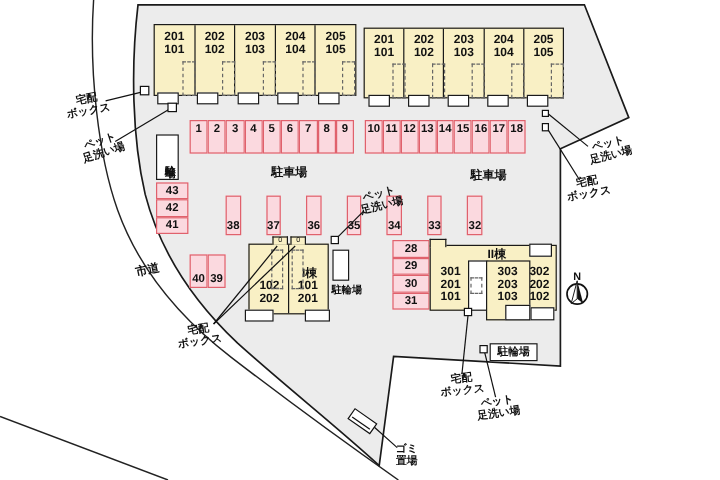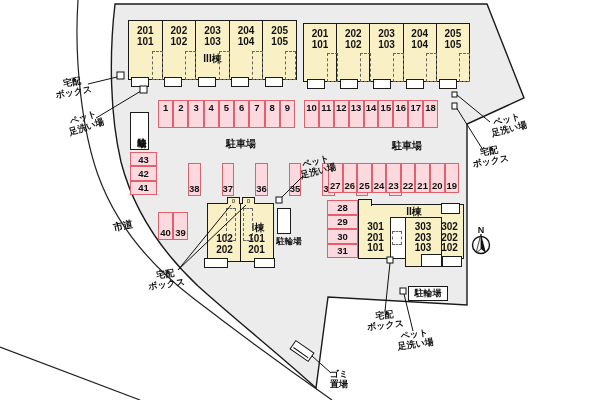--- a/index.html
+++ b/index.html
@@ -61,21 +61,20 @@
 103</div>
       </div>
     <div class="cell">
         <div class="u">204
 104</div>
       </div>
     <div class="cell">
         <div class="u">205
 105</div>
       </div>
-    <div class="bname" style="top:31px;">III棟</div>
     <div class="dash" style="left:23px;top:30px;width:9px;height:27px;"></div>
     <div class="dash" style="left:56px;top:30px;width:9px;height:27px;"></div>
     <div class="dash" style="left:90px;top:30px;width:9px;height:27px;"></div>
     <div class="dash" style="left:123px;top:30px;width:9px;height:27px;"></div>
     <div class="dash" style="left:156px;top:30px;width:9px;height:27px;"></div>
     <div class="porch" style="left:2px;top:56px;width:16px;height:8px;"></div>
     <div class="porch" style="left:35px;top:56px;width:16px;height:8px;"></div>
     <div class="porch" style="left:69px;top:56px;width:16px;height:8px;"></div>
     <div class="porch" style="left:102px;top:56px;width:16px;height:8px;"></div>
     <div class="porch" style="left:136px;top:56px;width:16px;height:8px;"></div>
@@ -137,31 +136,20 @@
     <div class="stall">18</div>
   </div>
   <div class="prow numbot" style="left:188px;top:163px;width:107px;height:33px;gap:21px;">
     <div class="stall">38</div>
     <div class="stall">37</div>
     <div class="stall">36</div>
     <div class="stall">35</div>
     <div class="stall">34</div>
     <div class="stall">33</div>
     <div class="stall">32</div>
-  </div>
-  <div class="prow numbot" style="left:328px;top:163px;width:131px;height:30px;">
-    <div class="stall">27</div>
-    <div class="stall">26</div>
-    <div class="stall">25</div>
-    <div class="stall">24</div>
-    <div class="stall">23</div>
-    <div class="stall">22</div>
-    <div class="stall">21</div>
-    <div class="stall">20</div>
-    <div class="stall">19</div>
   </div>
   <div class="prow col nummid" style="left:130px;top:152px;width:27px;height:43px;">
     <div class="stall">43</div>
     <div class="stall">42</div>
     <div class="stall">41</div>
   </div>
   <div class="prow numbot" style="left:158px;top:212px;width:30px;height:28px;">
     <div class="stall">40</div>
     <div class="stall">39</div>
   </div>

